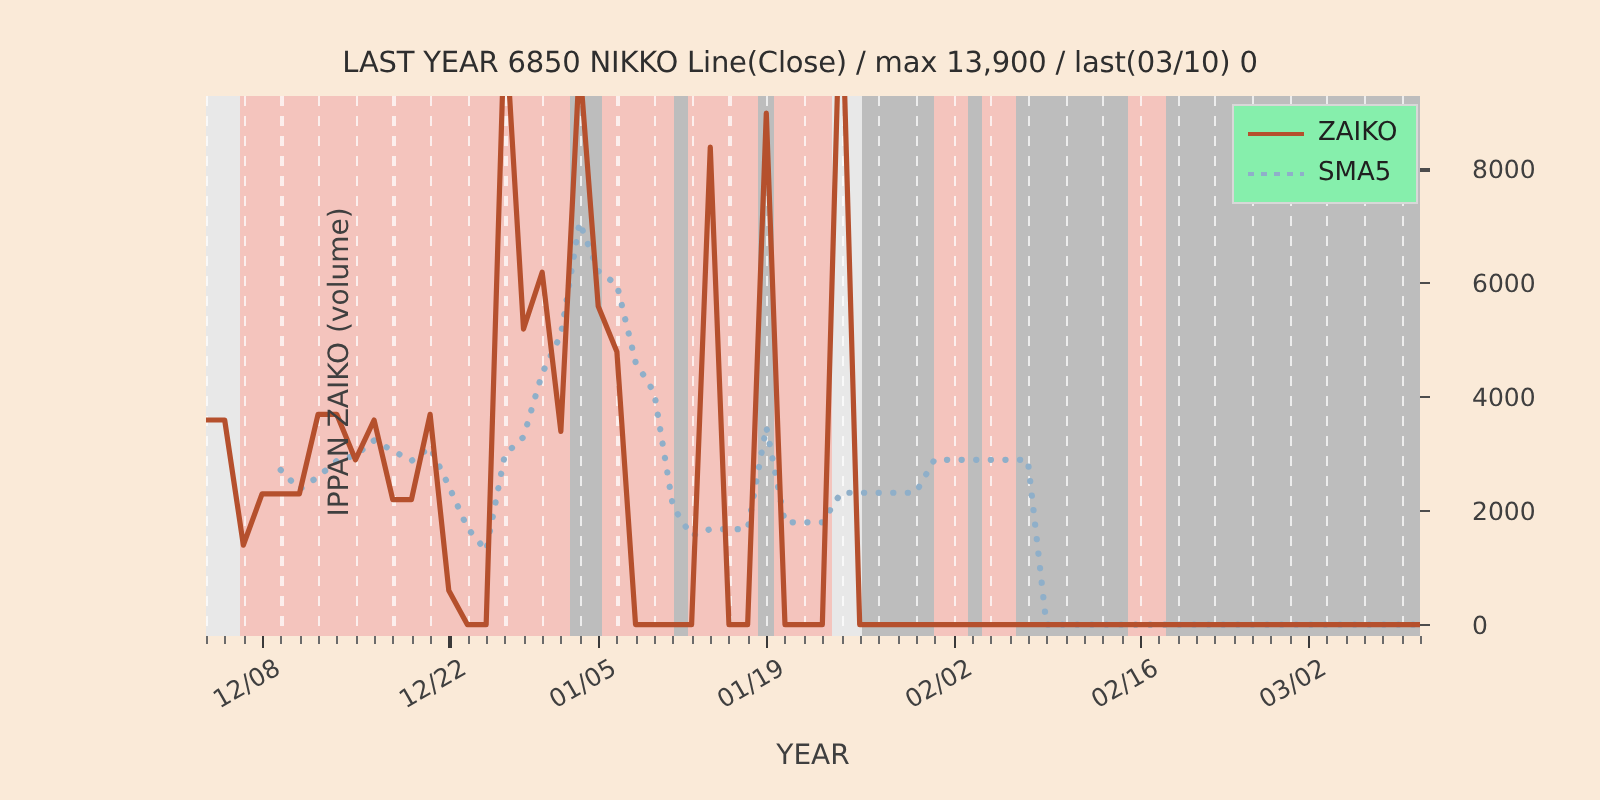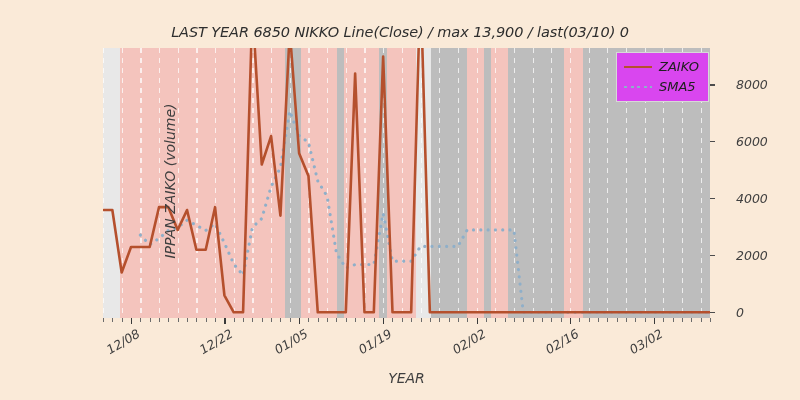--- a/index.html
+++ b/index.html
@@ -12,21 +12,20 @@
     background: #faead8;
     font-family: "DejaVu Sans", sans-serif;
     overflow: hidden;
     position: relative;
   }
   #figure {
     position: absolute;
     left: 0; top: 0;
     width: 800px;
     height: 400px;
-    font-style: italic;
   }
   #title {
     position: absolute;
     left: 0; top: 24px;
     width: 800px;
     text-align: center;
     font-size: 14.5px;
     color: #2e2e2e;
     letter-spacing: -0.1px;
   }
@@ -152,21 +151,21 @@
     text-align: center;
     font-size: 14px;
     color: #3f3f3f;
     transform: rotate(-90deg);
   }
   
   #legend {
     position: absolute;
     left: 616px;
     top: 52px;
-    background: #d946ef;
+    background: #86efac;
     border: 1px solid #d8d8d8;
     padding: 5px 9px 6px 7px;
     display: flex;
     flex-direction: column;
     gap: 3px;
   }
   .legend-row {
     display: flex;
     align-items: center;
     height: 17px;

